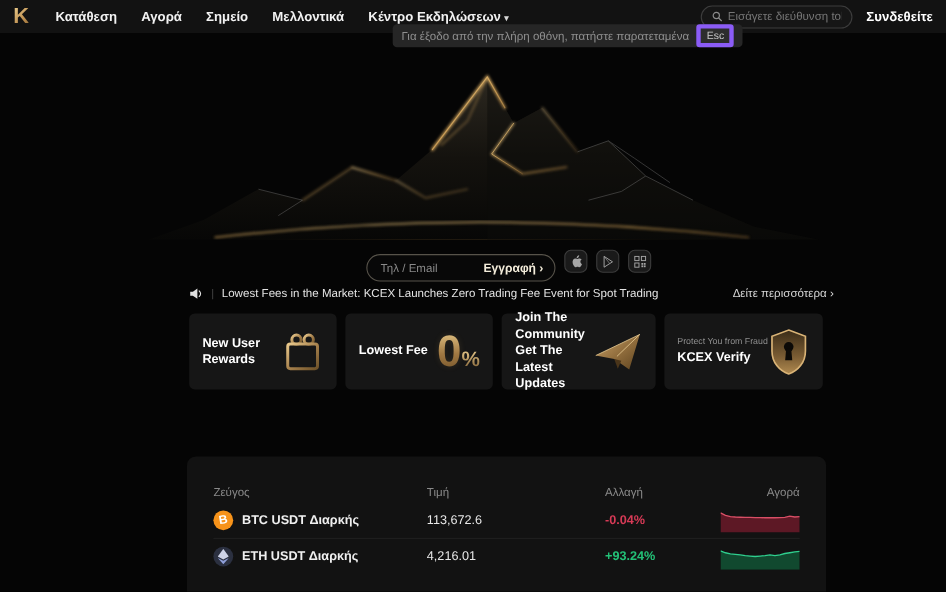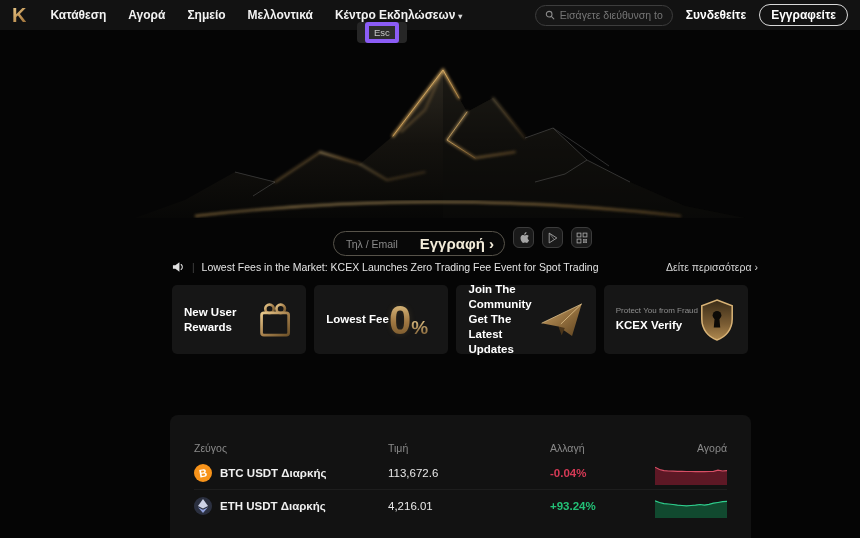--- a/index.html
+++ b/index.html
@@ -56,42 +56,42 @@
     width:172px; height:25px; border:1px solid #57534a; border-radius:13px;
     display:flex; align-items:center; padding:0 5px 0 12px; background:rgba(10,10,10,.6);margin-top:12px;
   }
   .signup-pill input {
     flex:1; min-width:0; background:transparent; border:none; outline:none;
     font-size:10.5px; color:#ddd; font-family:"Liberation Sans", sans-serif;
   }
   .signup-pill input::placeholder { color:#8a8a8a; }
   .signup-btn {
     background:transparent; border:none; cursor:pointer; font-family:"Liberation Sans", sans-serif;
-    font-size:15px; font-weight:700; color:#f3ecda; white-space:nowrap; padding:0 5px;
+    font-size:11px; font-weight:700; color:#f3ecda; white-space:nowrap; padding:0 5px;
   }
   .store-btn {
     width:21px; height:21px; border:1px solid #3c3c3c; border-radius:6px;
     background:#1a1a1a; display:flex; align-items:center; justify-content:center; cursor:pointer;
   }
   
   .ticker {
     position:absolute; top:259px; left:172px; width:586px; height:16px;
     display:flex; align-items:center; gap:7px;
   }
   .tick-sep { color:#454545; font-size:10px; }
   .tick-text { font-size:10.5px; color:#e3e3e3; cursor:pointer; }
   .see-more { margin-left:auto; font-size:10.5px; color:#d6d6d6; cursor:pointer; white-space:nowrap; }
   
   .cards {
     position:absolute; top:285px; left:172px; width:576px;
     display:grid; grid-template-columns:repeat(4,1fr); gap:8px;
   }
   .card {
     height:69px; background:#161616; border-radius:5px; padding:10px 12px;
-    display:flex; align-items:center; cursor:pointer;
+    display:flex; align-items:center; justify-content:space-between; cursor:pointer;
   }
   .card-title { font-size:11.5px; font-weight:700; color:#fff; line-height:1.3; max-width:72px; }
   .card-sub { font-size:8px; color:#8f8f8f; margin-bottom:3px; white-space:nowrap; }
   .zero-wrap { display:flex; align-items:flex-end; line-height:1; }
   .zero {
     font-size:40px; font-weight:800;
     background:linear-gradient(180deg,#e9cb8d 0%,#9c7440 55%,#6b4d26 100%);
     -webkit-background-clip:text; background-clip:text; color:transparent;
     text-shadow:0 0 6px rgba(200,160,90,.15);
   }
@@ -143,25 +143,25 @@
     </nav>
     <div class="hright">
       <div class="search">
         <svg width="10" height="10" viewBox="0 0 12 12">
           <circle cx="5" cy="5" r="3.4" fill="none" stroke="#8b8b8b" stroke-width="1.3"></circle>
           <line x1="7.6" y1="7.6" x2="10.6" y2="10.6" stroke="#8b8b8b" stroke-width="1.3" stroke-linecap="round"></line>
         </svg>
         <input placeholder="Εισάγετε διεύθυνση token" style="">
       </div>
       <span class="signin">Συνδεθείτε</span>
-      <button class="register">Εγγραφείτε</button>
     </div>
   </header>
 
   <div class="toast">
+    <span>Για έξοδο από την πλήρη οθόνη, πατήστε παρατεταμένα</span>
     <kbd>Esc</kbd>
   </div>
 
   <div class="mountain">
     <svg viewBox="0 0 620 178" width="620" height="178">
       <defs>
         <linearGradient id="mtn" x1="0" y1="0" x2="0" y2="1">
           <stop offset="0" stop-color="#2c2820"></stop>
             <stop offset="0.5" stop-color="#14120e"></stop>
             <stop offset="1" stop-color="#070706"></stop>

